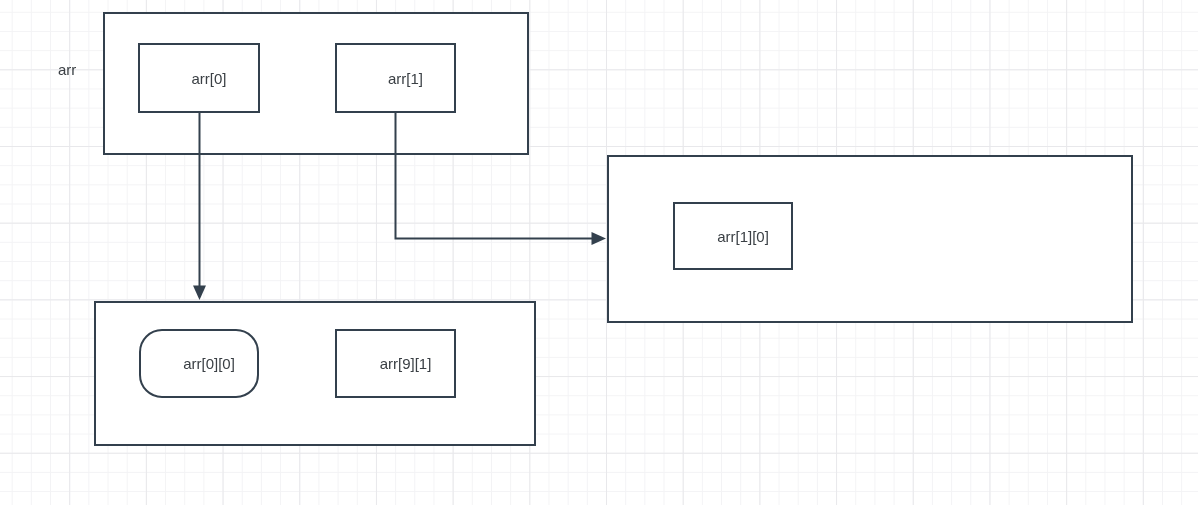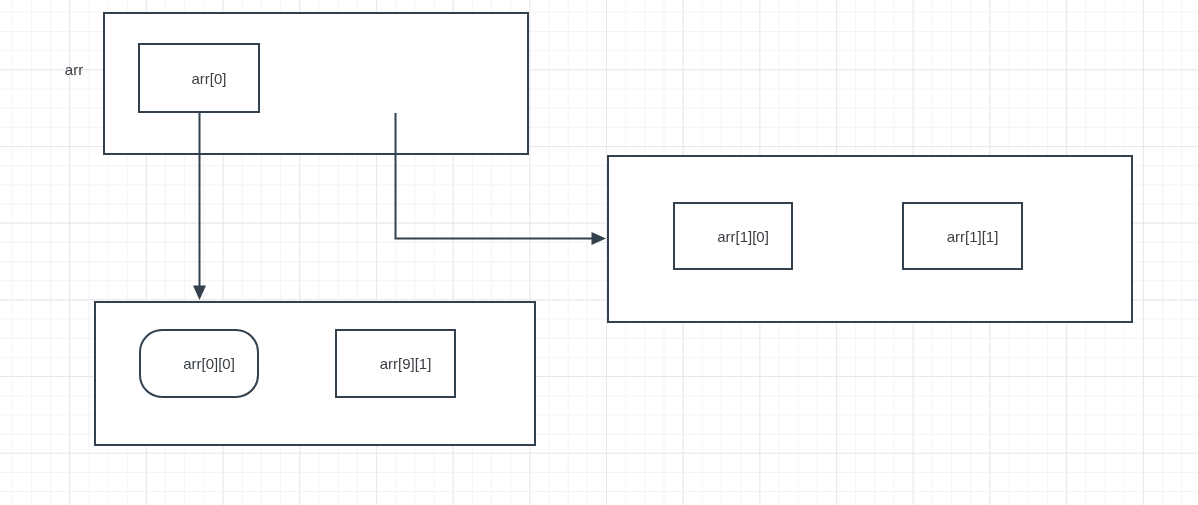--- a/index.html
+++ b/index.html
@@ -52,21 +52,21 @@
     color: #3b4045;
     white-space: nowrap;
   }
   .free-label {
     position: absolute;
     left: 58px;
     top: 61px;
     width: 32px;
     height: 17px;
     line-height: 17px;
-    text-align: center;
+    text-align: left;
     font-size: 15px;
     color: #3b4045;
   }
   .connector-layer {
     position: absolute;
     left: 0;
     top: 0;
     width: 1198px;
     height: 505px;
     pointer-events: none;
@@ -101,33 +101,33 @@
 
   <div class="container-box" id="box-array"></div>
 
   <div class="container-box" id="box-row0"></div>
 
   <div class="container-box" id="box-row1"></div>
 
   <div class="cell" id="cell-arr0">
     <span class="cell-label">arr[0]</span>
   </div>
+  <div class="cell" id="cell-arr1">
+    <span class="cell-label">arr[1]</span>
+  </div>
 
   <div class="cell" id="cell-arr00">
     <span class="cell-label">arr[0][0]</span>
   </div>
   <div class="cell" id="cell-arr01">
     <span class="cell-label">arr[9][1]</span>
   </div>
 
   <div class="cell" id="cell-arr10">
     <span class="cell-label">arr[1][0]</span>
-  </div>
-  <div class="cell" id="cell-arr11">
-    <span class="cell-label">arr[1][1]</span>
   </div>
 
   <svg class="connector-layer" viewBox="0 0 1198 505" xmlns="http://www.w3.org/2000/svg">
 
     <g>
       <path class="connector-line" d="M 199.5 113 L 199.5 286"></path>
       <path class="arrowhead" d="M 199.5 300 L 193 285.5 L 206 285.5 Z"></path>
     </g>
 
     <g>

